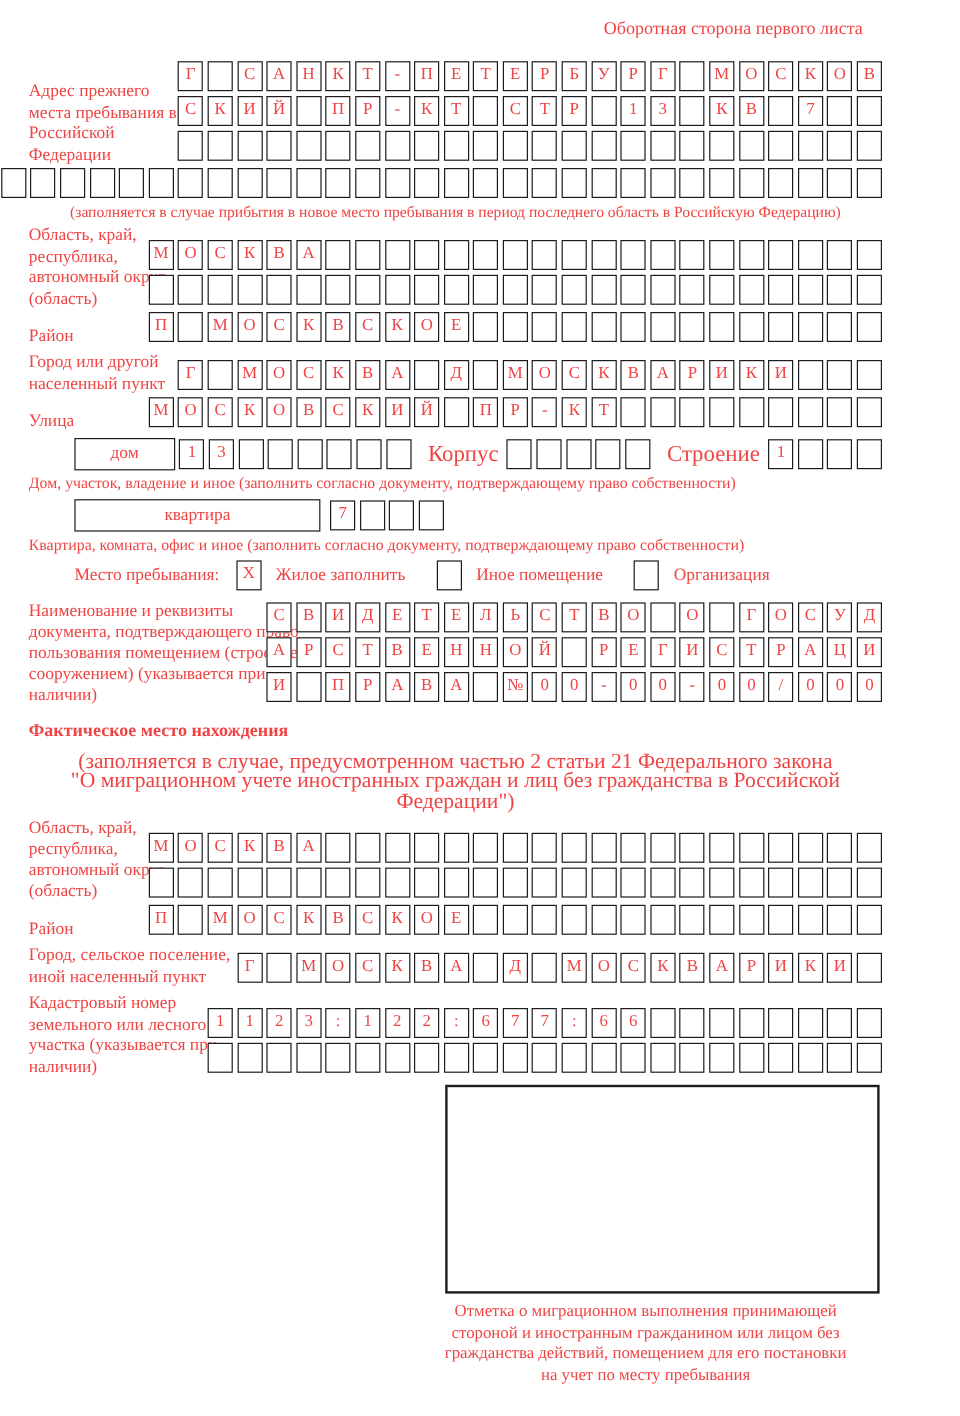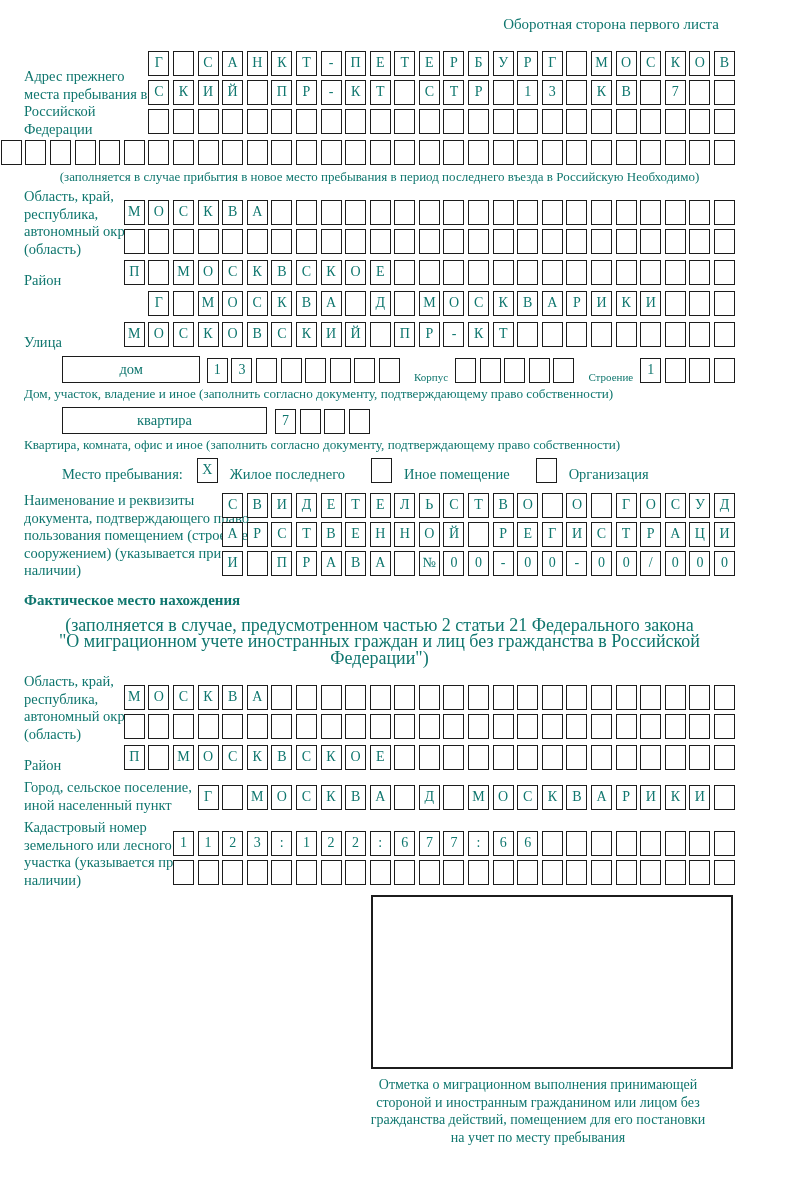--- a/index.html
+++ b/index.html
@@ -2,21 +2,21 @@
 <html><head>
 <meta charset="utf-8">
 <style>
   html,body{margin:0;padding:0;background:#ffffff;}
   .page{
     position:relative;
     width:778px;height:1180px;
     box-sizing:border-box;
     padding:16px 43px 0 24px;
     background:#fff;
-    color:#0f766e;
+    color:#ef4444;
     font-family:"Liberation Serif","DejaVu Serif",serif;
     overflow:hidden;
   }
   .hdr-note{text-align:right;font-size:15px;padding-right:16px;margin-bottom:18px;}
   .block{display:flex;align-items:flex-end;margin-bottom:2px;}
   .lbl{font-size:14.5px;line-height:17.5px;padding-top:3px;}
   .w130{flex:0 0 130px;}
   .w119{flex:0 0 119px;}
   .w180{flex:0 0 180px;}
   .w240{flex:0 0 240px;}
@@ -24,33 +24,33 @@
   .rows{flex:1 1 auto;min-width:0;}
   .cellrow{display:flex;justify-content:flex-end;gap:3.6px;margin-bottom:4px;}
   .cell{
     flex:0 0 21px;width:21px;height:25px;box-sizing:border-box;
     border:1.6px solid #1c1c1c;background:#fff;
     font-size:14px;line-height:22px;text-align:center;
   }
   .note{font-size:13px;line-height:16px;}
   .center{text-align:center;}
   .sec-title{font-size:15.5px;font-weight:bold;text-align:center;margin:4px 0 6px 0;}
-  .inline-row{display:flex;align-items:flex-end;padding-left:38px;}
+  .inline-row{display:flex;align-items:center;padding-left:38px;}
   .widebox{
     box-sizing:border-box;height:27px;border:1.7px solid #1c1c1c;
     display:flex;align-items:center;justify-content:center;
     font-size:14.5px;
   }
   .dom-box{width:172px;}
   .kv-box{width:205px;}
   .house-row{margin:5px 0 3px 0;}
   .house-row .cellrow{margin-bottom:0;}
   .mini-note{font-size:13.2px;line-height:16px;margin:1px 0 3px 0;}
   .gap8{width:8px;}
-  .midlbl{font-size:11px;margin:0 7px 0 14px;}
+  .midlbl{font-size:19px;margin:0 7px 0 14px;}
   .stay{margin:5px 0 1px 0;font-size:14.5px;}
   .chk{
     box-sizing:border-box;width:21px;height:25px;border:1.6px solid #1c1c1c;
     text-align:center;font-size:14px;line-height:22px;margin-right:12px;flex:0 0 21px;
   }
   .stay-lbl{margin-right:14px;}
   .opt-lbl{margin-right:26px;}
   .stay-note{width:360px;margin-left:132px;text-align:center;font-size:13px;margin-bottom:6px;}
   .h2{font-size:15px;font-weight:bold;text-align:left;margin:12px 0 8px 0;}
   .law-note{font-size:18px;line-height:16.5px;text-align:center;}
@@ -181,21 +181,21 @@
       <span class="cell"></span>
       <span class="cell"></span>
       <span class="cell"></span>
       <span class="cell"></span>
       <span class="cell"></span>
       <span class="cell"></span>
       <span class="cell"></span>
       <span class="cell"></span>
       <span class="cell"></span>
     </div>
-  <div class="note center">(заполняется в случае прибытия в новое место пребывания в период последнего въезда в Российскую Необходимо)</div>
+  <div class="note center">(заполняется в случае прибытия в новое место пребывания в период последнего область в Российскую Федерацию)</div>
 
 
   <div class="block">
     <div class="lbl w119">Область, край, республика, автономный округ (область)</div>
     <div class="rows">
       <div class="cellrow">
           <span class="cell">М</span>
           <span class="cell">О</span>
           <span class="cell">С</span>
           <span class="cell">К</span>
@@ -278,20 +278,21 @@
           <span class="cell"></span>
           <span class="cell"></span>
           <span class="cell"></span>
           <span class="cell"></span>
           <span class="cell"></span>
         </div>
     </div>
   </div>
 
   <div class="block">
+    <div class="lbl w130">Город или другой населенный пункт</div>
     <div class="rows">
       <div class="cellrow">
           <span class="cell">Г</span>
           <span class="cell"></span>
           <span class="cell">М</span>
           <span class="cell">О</span>
           <span class="cell">С</span>
           <span class="cell">К</span>
           <span class="cell">В</span>
           <span class="cell">А</span>
@@ -387,21 +388,21 @@
         <span class="cell"></span>
         <span class="cell"></span>
         <span class="cell"></span>
       </div>
   </div>
   <div class="mini-note">Квартира, комната, офис и иное (заполнить согласно документу, подтверждающему право собственности)</div>
 
   <div class="inline-row stay">
     <span class="stay-lbl">Место пребывания:</span>
     <span class="chk">X</span>
-    <span class="opt-lbl">Жилое последнего</span>
+    <span class="opt-lbl">Жилое заполнить</span>
     <span class="chk"></span>
     <span class="opt-lbl">Иное помещение</span>
     <span class="chk"></span>
     <span class="opt-lbl">Организация</span>
   </div>
 
   <div class="block mt6">
     <div class="lbl w240">Наименование и реквизиты документа, подтверждающего право пользования помещением (строением, сооружением) (указывается при наличии)</div>
     <div class="rows">
       <div class="cellrow">

